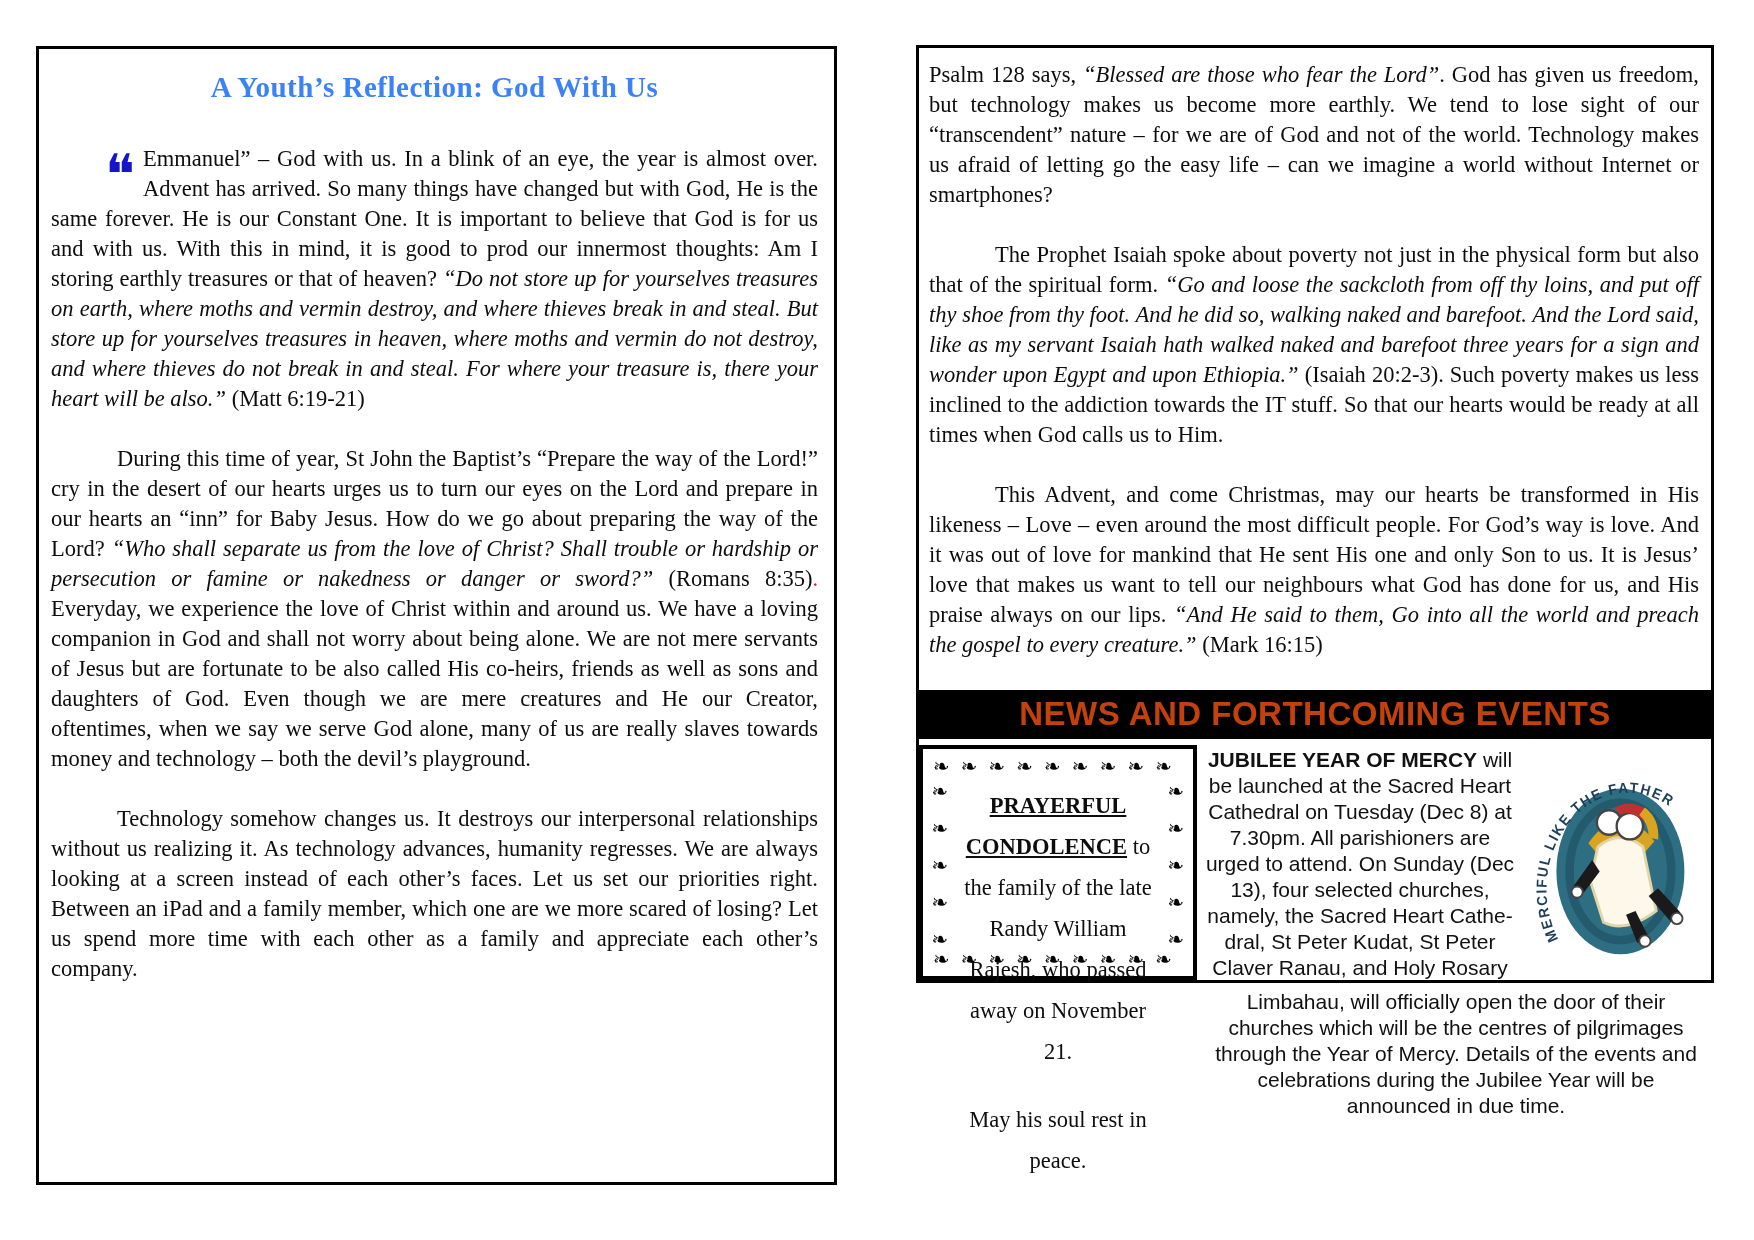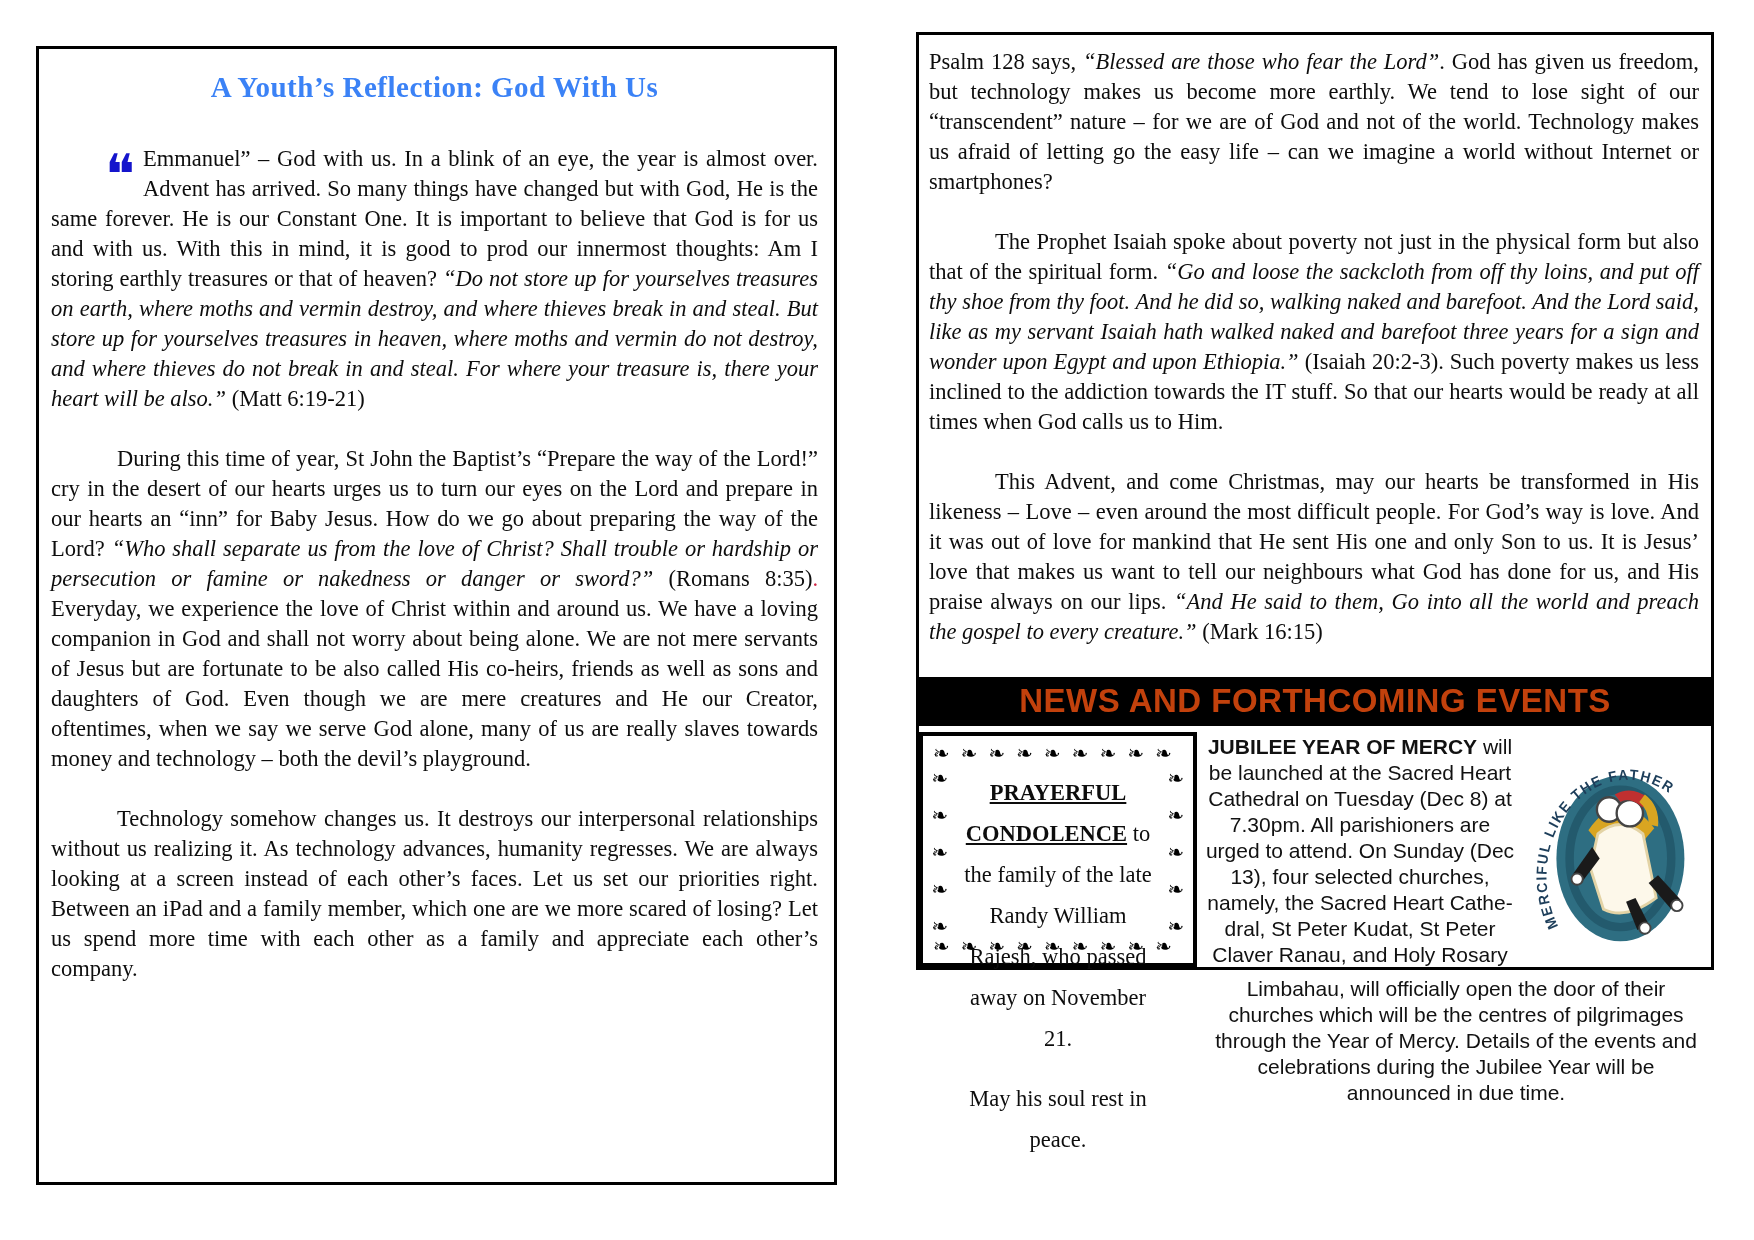--- a/index.html
+++ b/index.html
@@ -1,19 +1,19 @@
 <!DOCTYPE html>
 <html><head>
 <meta charset="utf-8">
 <style>
   html,body{margin:0;padding:0;background:#fbfbfb;}
   .page{position:relative;width:1754px;height:1240px;background:#ffffff;font-family:"Liberation Serif",serif;color:#0d0d0d;overflow:hidden;}
   .box{position:absolute;border:3px solid #000;background:#fff;box-sizing:border-box;}
   #left-box{left:36px;top:46px;width:801px;height:1139px;padding:10px 16px 0 12px;}
-  #right-box{left:916px;top:32px;width:798px;height:938px;display:flex;flex-direction:column;}
+  #right-box{left:916px;top:45px;width:798px;height:938px;display:flex;flex-direction:column;}
 
   .article-title{font-size:29px;font-weight:bold;color:#3b82f6;text-align:center;margin:12px 0 40px 0;letter-spacing:.5px;}
   .article p{font-size:22.5px;line-height:30px;text-align:justify;margin:0 0 30px 0;}
   .article p.indent{text-indent:66px;}
   .i{font-style:italic;}
   .b{font-weight:bold;}
   .u{text-decoration:underline;}
   .red{color:#d02545;}
   .bq{float:left;width:92px;height:58px;font-family:"DejaVu Sans",sans-serif;font-size:56px;line-height:62px;color:#1515cc;text-align:right;padding-right:8px;box-sizing:border-box;}
 
@@ -24,21 +24,21 @@
   .news{flex:1;display:flex;min-height:0;}
   .condolence{flex:none;width:278px;margin-top:6px;border:4px solid #000;position:relative;background:#fff;box-sizing:border-box;}
   .orn{position:absolute;font-family:"DejaVu Sans",sans-serif;color:#000;overflow:hidden;pointer-events:none;}
   .orn-h{left:4px;right:4px;height:30px;font-size:20px;letter-spacing:11px;white-space:nowrap;text-align:center;line-height:30px;}
   .orn-top{top:2px;}
   .orn-bottom{bottom:2px;}
   .orn-v{top:30px;bottom:30px;width:28px;writing-mode:vertical-rl;font-size:20px;letter-spacing:13px;line-height:28px;white-space:nowrap;}
   .orn-left{left:3px;}
   .orn-right{right:3px;}
   .cond-content{position:absolute;left:36px;right:36px;top:36px;bottom:36px;text-align:center;font-size:22.5px;line-height:41px;}
-  .cond-footer{margin-top:19px;}
+  .cond-footer{margin-top:27px;}
 
   .jubilee{flex:1;font-family:"Liberation Sans",sans-serif;font-size:21px;line-height:26px;text-align:center;color:#111;padding:8px 4px 6px 8px;display:flex;flex-direction:column;min-width:0;}
   .jub-top{display:flex;align-items:flex-start;}
   .jub-top-text{flex:1;min-width:0;}
   .jub-logo{flex:none;width:192px;margin-top:2px;}
   .jub-logo svg{display:block;overflow:visible;}
   .jub-bottom{margin-top:8px;}
 </style>
 </head>
 <body>

